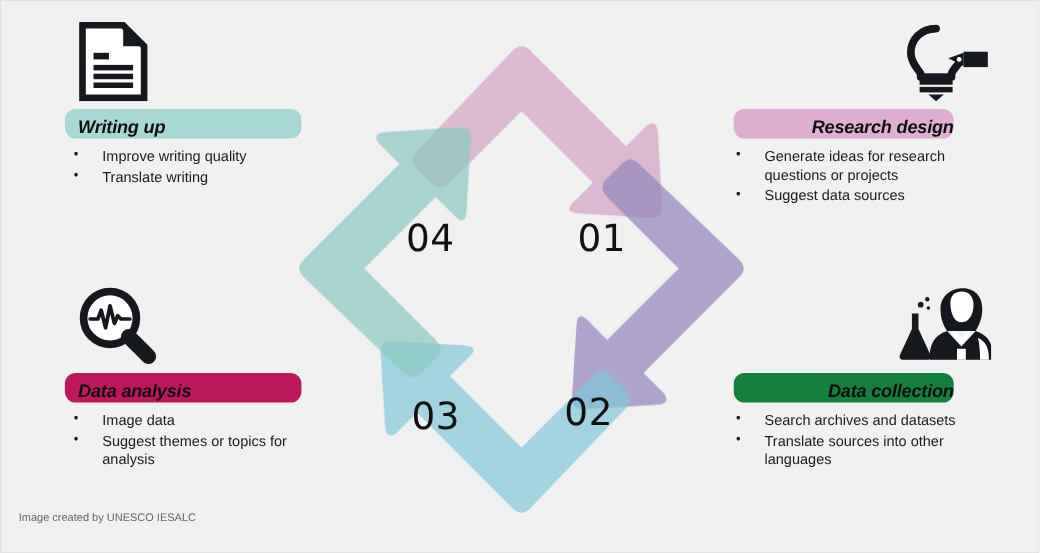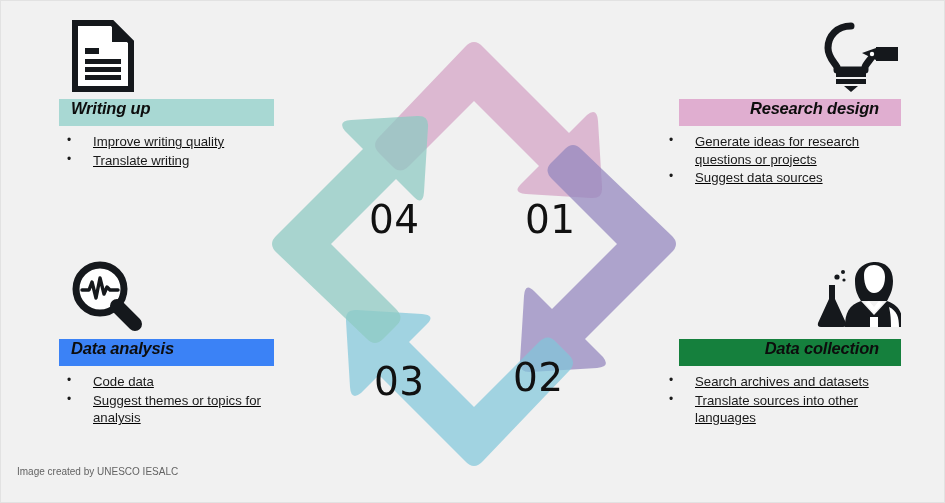--- a/index.html
+++ b/index.html
@@ -37,40 +37,40 @@
     align-items: center;
   }
   .quad.left .icon-wrap  { justify-content: flex-start; padding-left: 44px; }
   .quad.right .icon-wrap { justify-content: flex-end;   padding-right: 46px; }
 
   .icon-wrap svg { display: block; }
 
   .title-bar {
     height: 27px;
     display: flex;
-    align-items: flex-start;
+    align-items: flex-end;
     margin: 0 0 7px 0;
+    border-radius: 10px;
   }
   .quad.left .title-bar  { width: 203px; margin-left: 32px;  justify-content: flex-start; padding-left: 12px; }
-  .quad.right .title-bar { width: 200px; margin-left: 32px;  justify-content: flex-end;   padding-right: 22px; }
+  .quad.right .title-bar { width: 200px; margin-left: 20px;  justify-content: flex-end;   padding-right: 0; }
 
   .title-bar span {
     font-size: 16.5px;
     font-weight: bold;
     font-style: italic;
     color: #0d0d0d;
     letter-spacing: -0.2px;
     white-space: nowrap;
   }
 
   ul.bullets {
     margin: 0;
     padding: 0;
     list-style: none;
-    text-decoration: underline;
   }
   ul.bullets li {
     position: relative;
     font-size: 13.2px;
     line-height: 17.5px;
     color: #1a1a1a;
     margin-bottom: 1px;
   }
   .quad.left ul.bullets  { margin-left: 66px; width: 200px; }
   .quad.right ul.bullets { margin-left: 48px; width: 215px; }
@@ -89,21 +89,21 @@
     position: absolute;
     left: 268px;
     top: 38px;
     width: 410px;
     height: 430px;
   }
   #cycle svg { display: block; }
 
   .cyc-num {
     position: absolute;
-    font-size: 39px;
+    font-size: 34px;
     color: #111111;
     letter-spacing: 0.5px;
     font-family: "DejaVu Sans", sans-serif;
   }
   #num01 { left: 256px; top: 158px; }
   #num02 { left: 244px; top: 316px; }
   #num03 { left: 105px; top: 320px; }
   #num04 { left: 100px; top: 158px; }
 
   
@@ -162,25 +162,25 @@
   </div>
 
   <div class="quad left bottom">
     <div class="icon-wrap">
       <svg width="74" height="72" viewBox="0 0 74 72" aria-hidden="true">
         <circle cx="29" cy="29" r="24" fill="#ffffff" stroke="#15181c" stroke-width="7"></circle>
         <path d="M46 46 L64 64" stroke="#15181c" stroke-width="14" stroke-linecap="round"></path>
         <path d="M11 30 H18 L21 22 L25 38 L29 18 L33 34 L36 27 L39 30 H47" fill="none" stroke="#15181c" stroke-width="3.4" stroke-linecap="round" stroke-linejoin="round"></path>
       </svg>
     </div>
-    <div class="title-bar" style="background:#3b82f6">
+    <div class="title-bar" style="background:#be185d">
       <span>Data analysis</span>
     </div>
     <ul class="bullets">
-      <li>Code data</li>
+      <li>Image data</li>
       <li>Suggest themes or topics for analysis</li>
     </ul>
   </div>
 
   <div class="quad right bottom">
     <div class="icon-wrap">
       <svg width="86" height="74" viewBox="0 0 86 74" aria-hidden="true">
 
         <path d="M14 26 L20 26 L20 40 L31 64 Q32 68 28 68 L6 68 Q2 68 3 64 L14 40 Z" fill="#15181c"></path>
         <circle cx="22" cy="18" r="2.6" fill="#15181c"></circle>

